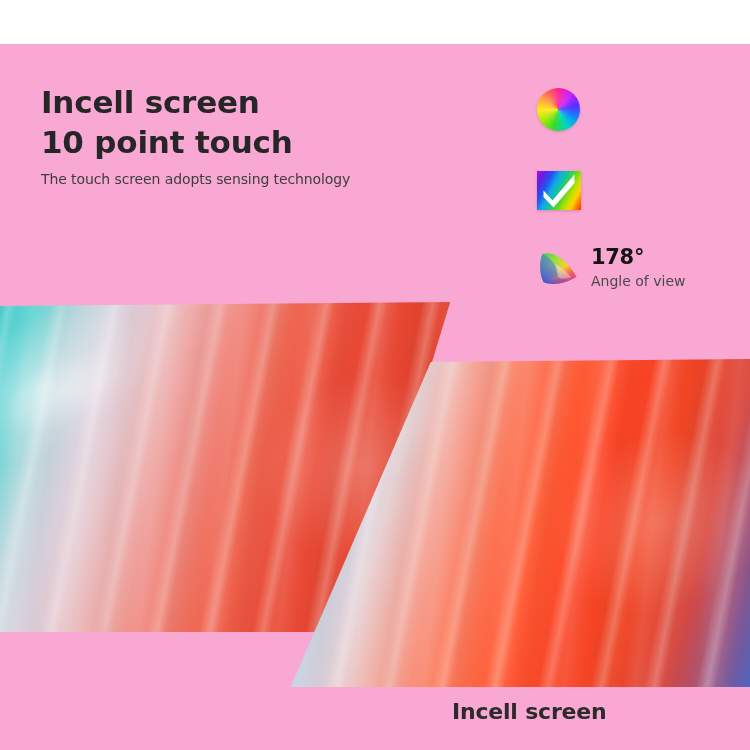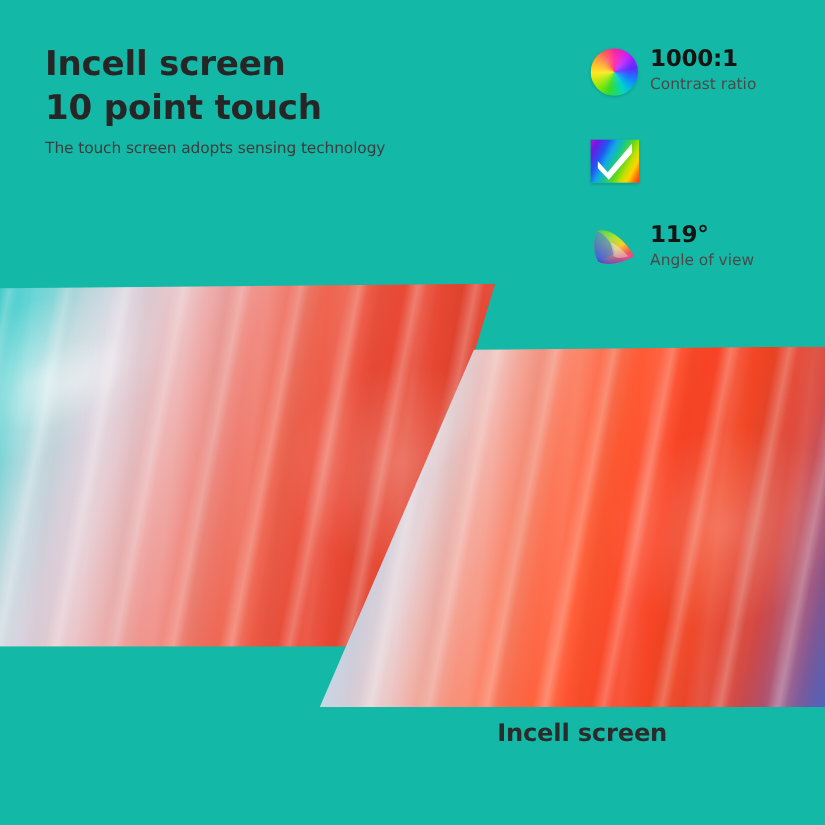--- a/index.html
+++ b/index.html
@@ -12,21 +12,22 @@
     height: 750px;
     position: relative;
     overflow: hidden;
     font-family: "DejaVu Sans", sans-serif;
     -webkit-font-smoothing: antialiased;
   }
 
   .page {
     position: absolute;
     inset: 0;
-    background: #14b8a6;
+    background: #f9a8d4;
+    margin-top: 44px;
   }
 
   
   .headline {
     position: absolute;
     left: 41px;
     top: 38px;
     width: 470px;
   }
   .headline .h-line {
@@ -254,24 +255,20 @@
     <div class="h-line">Incell screen</div>
     <div class="h-line">10 point touch</div>
     <div class="sub">The touch screen adopts sensing technology</div>
   </div>
 
   <div class="specs">
 
     <div class="spec">
       <div class="spec-icon">
         <div class="icon-wheel"></div>
-      </div>
-      <div class="spec-text">
-        <div class="spec-value">1000:1</div>
-        <div class="spec-label">Contrast ratio</div>
       </div>
     </div>
 
     <div class="spec">
       <div class="spec-icon">
         <div class="icon-check">
           <svg width="44" height="39" viewBox="0 0 44 39">
             <path d="M6.5 19.5 L15.5 29.5 L37.5 3.5 L37.5 12.0 L16.5 36.5 L6.5 26.0 Z" fill="#ffffff"></path>
           </svg>
         </div>
@@ -299,21 +296,21 @@
               </linearGradient>
             </defs>
             <path d="M5.5 6 C 16 2.5, 30 12, 39.5 29 C 30 34.5, 16 38.5, 6.5 34 C 2.5 26, 2 14, 5.5 6 Z" fill="url(#gamutG)"></path>
             <path d="M5.5 6 C 16 2.5, 30 12, 39.5 29 C 30 34.5, 16 38.5, 6.5 34 C 2.5 26, 2 14, 5.5 6 Z" fill="url(#gamutB)"></path>
             <path d="M5.5 6 C 13 9, 20 18, 22 26 C 14 31, 9 33, 6.5 34 C 2.5 26, 2 14, 5.5 6 Z" fill="#2f6cf0" opacity="0.45"></path>
             <path d="M18 16 C 24 19, 30 24, 34 29 C 28 31, 24 31, 21 29 Z" fill="#ffffff" opacity="0.35"></path>
           </svg>
         </div>
       </div>
       <div class="spec-text">
-        <div class="spec-value">119°</div>
+        <div class="spec-value">178°</div>
         <div class="spec-label">Angle of view</div>
       </div>
     </div>
 
   </div>
 
   <div class="screen screen-regular">
     <div class="art art-regular">
       <div class="art-base"></div>
       <div class="blob"></div>

